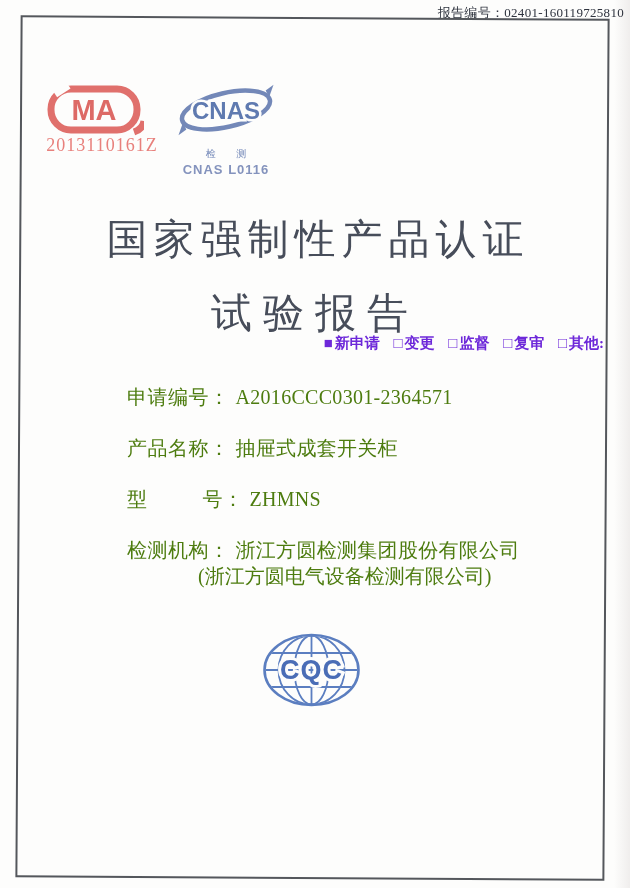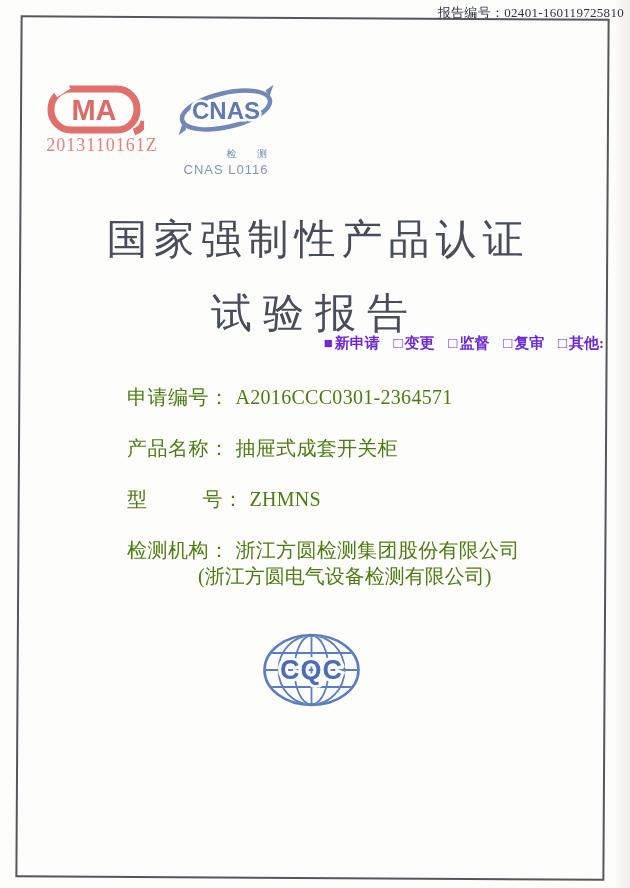--- a/index.html
+++ b/index.html
@@ -24,23 +24,23 @@
     font-size:13px;color:#2e333e;letter-spacing:0.3px;
   }
   
   .cma-svg{position:absolute;left:44px;top:80px;}
   .cma-no{
     position:absolute;left:37px;top:135px;width:130px;
     font-size:18px;color:#e8807c;letter-spacing:1px;text-align:center;
   }
   
   .cnas{position:absolute;left:176px;top:80px;width:100px;text-align:center;color:#6f84b5;}
-  .cnas-caption{font-size:10px;letter-spacing:9px;padding-left:9px;margin-top:3px;color:#7186b7;text-align:right;}
+  .cnas-caption{font-size:10px;letter-spacing:9px;padding-left:9px;margin-top:3px;color:#7186b7;}
   .cnas-no{font-family:"Liberation Sans","DejaVu Sans",sans-serif;
-    font-size:13px;font-weight:normal;letter-spacing:1px;color:#8493bd;margin-top:1px;}
+    font-size:13px;font-weight:bold;letter-spacing:1px;color:#8493bd;margin-top:1px;}
   
   .title1,.title2{
     position:absolute;left:21px;width:588px;margin:0;
     text-align:center;font-weight:normal;color:#474d5a;line-height:1;
   }
   .title1{top:219px;font-size:41px;letter-spacing:6px;padding-left:6px;box-sizing:border-box;}
   .title2{top:293px;font-size:41px;letter-spacing:11px;box-sizing:border-box;}
   
   .apptype{
     position:absolute;left:21px;top:334px;width:588px;

